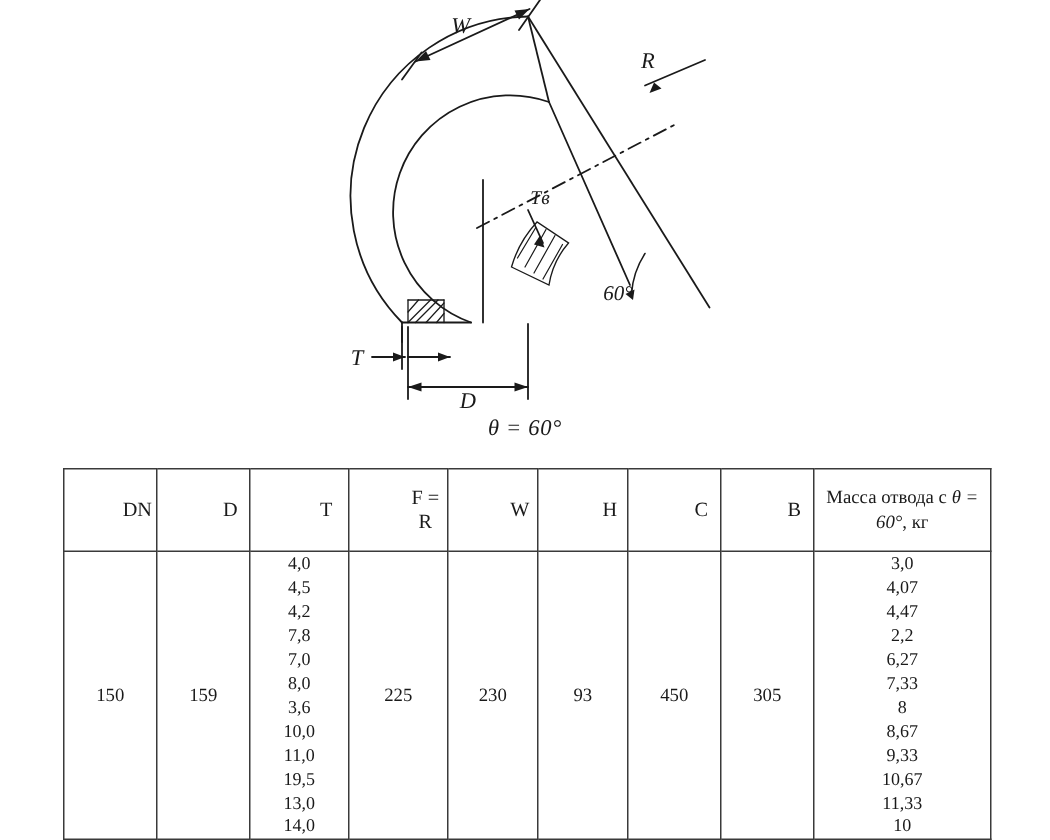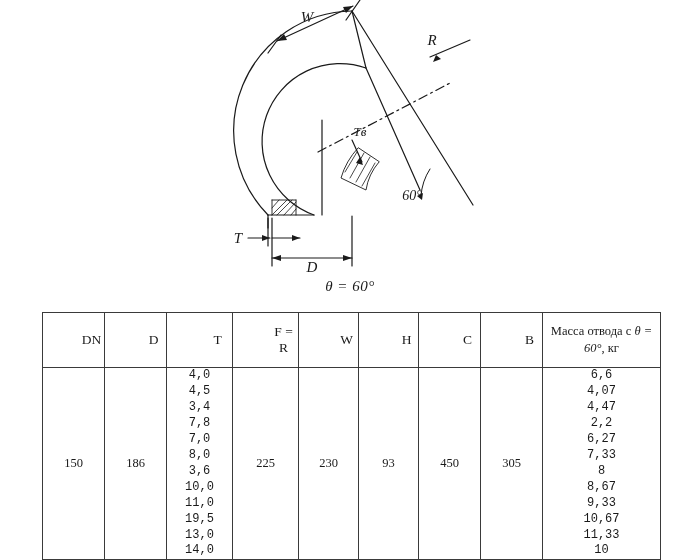--- a/index.html
+++ b/index.html
@@ -79,21 +79,20 @@
   table.spec tbody td {
     height: 175px;
   }
   .stack {
     display: block;
     line-height: 1.33;
     font-size: 12px;
   }
   .stack span {
     display: block;
-    font-family: Liberation Mono, monospace;
   }
   .italic { font-style: italic; }
 </style>
 </head>
 <body>
 
 <div id="sheet">
 
   <div id="drawing">
     <svg width="700" height="300" viewBox="0 0 700 300" xmlns="http://www.w3.org/2000/svg">
@@ -221,45 +220,45 @@
           <th>B</th>
           <th class="mass-head">
             <span>Масса отвода</span>
             <span><span>с </span><span class="italic">θ = 60°</span><span>, кг</span></span>
           </th>
         </tr>
       </thead>
       <tbody>
         <tr>
           <td>150</td>
-          <td>186</td>
+          <td>159</td>
           <td>
             <span class="stack" id="t-stack">
                 <span>4,0</span>
                 <span>4,5</span>
-                <span>3,4</span>
+                <span>4,2</span>
                 <span>7,8</span>
                 <span>7,0</span>
                 <span>8,0</span>
                 <span>3,6</span>
                 <span>10,0</span>
                 <span>11,0</span>
                 <span>19,5</span>
                 <span>13,0</span>
                 <span>14,0</span>
               </span>
           </td>
           <td>225</td>
           <td>230</td>
           <td>93</td>
           <td>450</td>
           <td>305</td>
           <td>
             <span class="stack" id="mass-stack">
-                <span>6,6</span>
+                <span>3,0</span>
                 <span>4,07</span>
                 <span>4,47</span>
                 <span>2,2</span>
                 <span>6,27</span>
                 <span>7,33</span>
                 <span>8</span>
                 <span>8,67</span>
                 <span>9,33</span>
                 <span>10,67</span>
                 <span>11,33</span>

